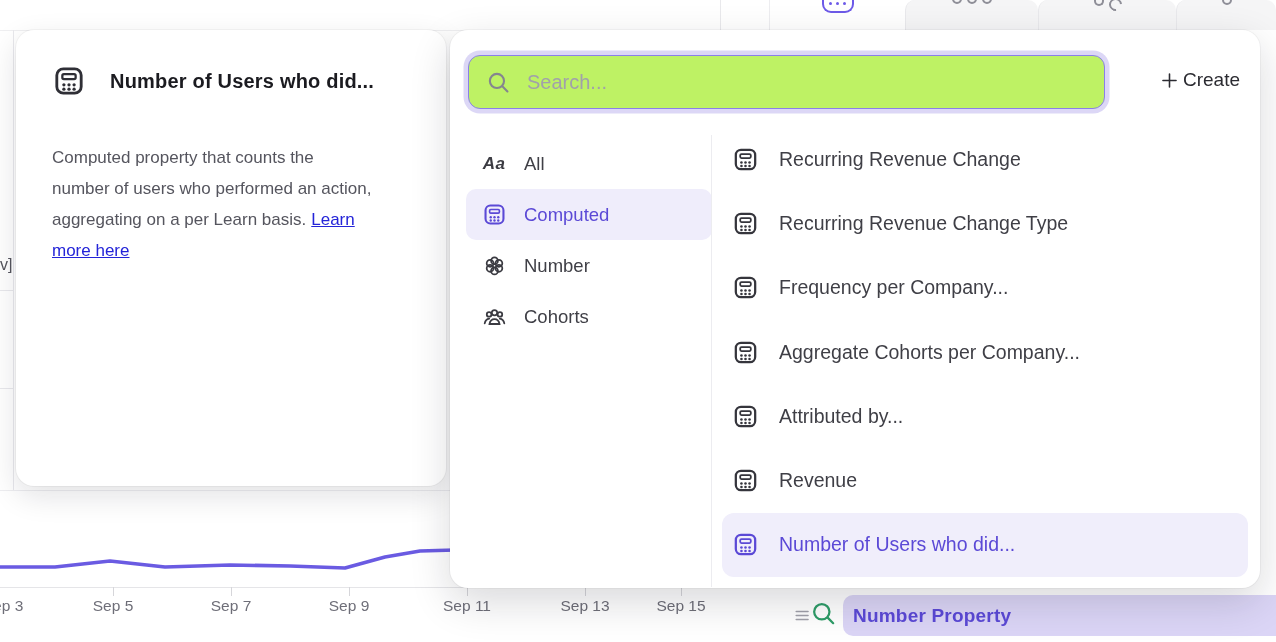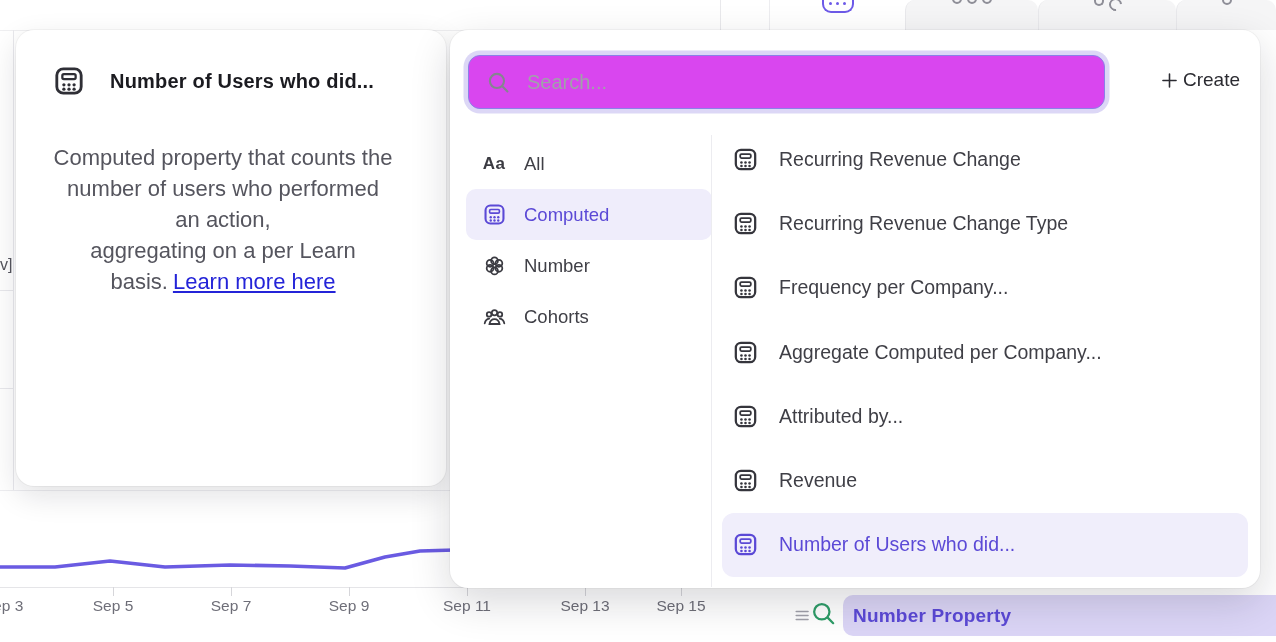--- a/index.html
+++ b/index.html
@@ -41,46 +41,46 @@
   .select-pill{position:absolute;left:843px;top:595px;width:433px;height:41px;background:#dbd5f6;
                border-radius:10px 0 0 10px;display:flex;align-items:center;padding-left:10px;box-sizing:border-box;}
   .select-pill span{font-size:19px;font-weight:600;color:#5b49d6;letter-spacing:.2px;}
 
   
   .tooltip-card{position:absolute;left:16px;top:30px;width:430px;height:456px;background:#fff;border-radius:18px;
                 box-shadow:0 0 0 1px rgba(20,20,30,.04),0 10px 30px rgba(20,20,30,.12);}
   .tc-head{display:flex;align-items:center;gap:24px;padding:34px 0 0 36px;}
   .tc-icon{color:#2f2f36;flex:0 0 auto;}
   .tc-title{font-size:20px;font-weight:700;color:#1b1b20;letter-spacing:.2px;}
-  .tc-desc{margin:44px 36px 16px 36px;width:342px;font-size:22px;line-height:31px;color:#55555e;text-align:center;}
+  .tc-desc{margin:44px 36px 16px 36px;width:342px;font-size:17px;line-height:31px;color:#55555e;}
   .tc-desc .dline{display:block;}
   .tc-desc .dinline{display:inline;}
   .tc-link{color:#2424d8;text-decoration:underline;margin-left:5px;}
 
   
   .popover{position:absolute;left:450px;top:30px;width:810px;height:558px;background:#fff;border-radius:18px;
            box-shadow:0 0 0 1px rgba(20,20,30,.04),0 14px 40px rgba(20,20,30,.16);}
-  .search-box{position:absolute;left:18px;top:25px;width:637px;height:54px;background:#d946ef;
+  .search-box{position:absolute;left:18px;top:25px;width:637px;height:54px;background:#bef264;
               border:1.5px solid #8b80e8;border-radius:12px;box-shadow:0 0 0 4.5px #dcd7f6;
               display:flex;align-items:center;gap:14px;padding-left:17px;box-sizing:border-box;}
   .search-box .sicon{color:#85858f;flex:0 0 auto;}
   .search-box input{border:none;outline:none;font-size:20px;color:#3a3a40;width:540px;background:transparent;
                     font-family:"Liberation Sans",sans-serif;}
   .search-box input::placeholder{color:#a1a1aa;}
   .create-btn{position:absolute;right:20px;top:39px;display:flex;align-items:center;gap:3px;cursor:pointer;}
   .create-btn .plus{color:#2b2b31;}
   .create-btn .clabel{font-size:19px;color:#2b2b31;}
 
   .cats{position:absolute;left:16px;top:108px;width:246px;}
   .cat{display:flex;align-items:center;gap:17px;height:51px;padding-left:15px;border-radius:10px;
        font-size:18.5px;color:#3f3f46;box-sizing:border-box;cursor:pointer;}
   .cat .cicon{width:26px;display:flex;justify-content:center;color:#3b3b42;flex:0 0 auto;}
   .cat.selected{background:#efedfb;color:#5b49d6;}
   .cat.selected .cicon{color:#5b49d6;}
-  .aa{font-size:17px;font-weight:700;letter-spacing:.5px;}
+  .aa{font-size:17px;font-weight:700;letter-spacing:.5px;font-style:italic;}
 
   .vdiv{position:absolute;left:261px;top:105px;width:1px;height:452px;background:#ececf0;}
 
   .results{position:absolute;left:272px;top:97px;right:12px;}
   .row{display:flex;align-items:center;gap:20px;height:64.3px;padding-left:10px;border-radius:12px;
        font-size:19.5px;color:#3f3f46;box-sizing:border-box;cursor:pointer;}
   .row .ricon{color:#35353c;flex:0 0 auto;display:flex;}
   .row.selected{background:#f0eefb;color:#5b49d6;}
   .row.selected .ricon{color:#5b49d6;}
 </style>
@@ -301,21 +301,21 @@
             </svg>
           </span>
         <span>Frequency per Company...</span>
       </div>
       <div class="row">
         <span class="ricon">
           <svg width="27" height="27" viewBox="0 0 24 24">
               <use href="#i-calc"></use>
             </svg>
           </span>
-        <span>Aggregate Computed per Company...</span>
+        <span>Aggregate Cohorts per Company...</span>
       </div>
       <div class="row">
         <span class="ricon">
           <svg width="27" height="27" viewBox="0 0 24 24">
               <use href="#i-calc"></use>
             </svg>
           </span>
         <span>Attributed by...</span>
       </div>
       <div class="row">

